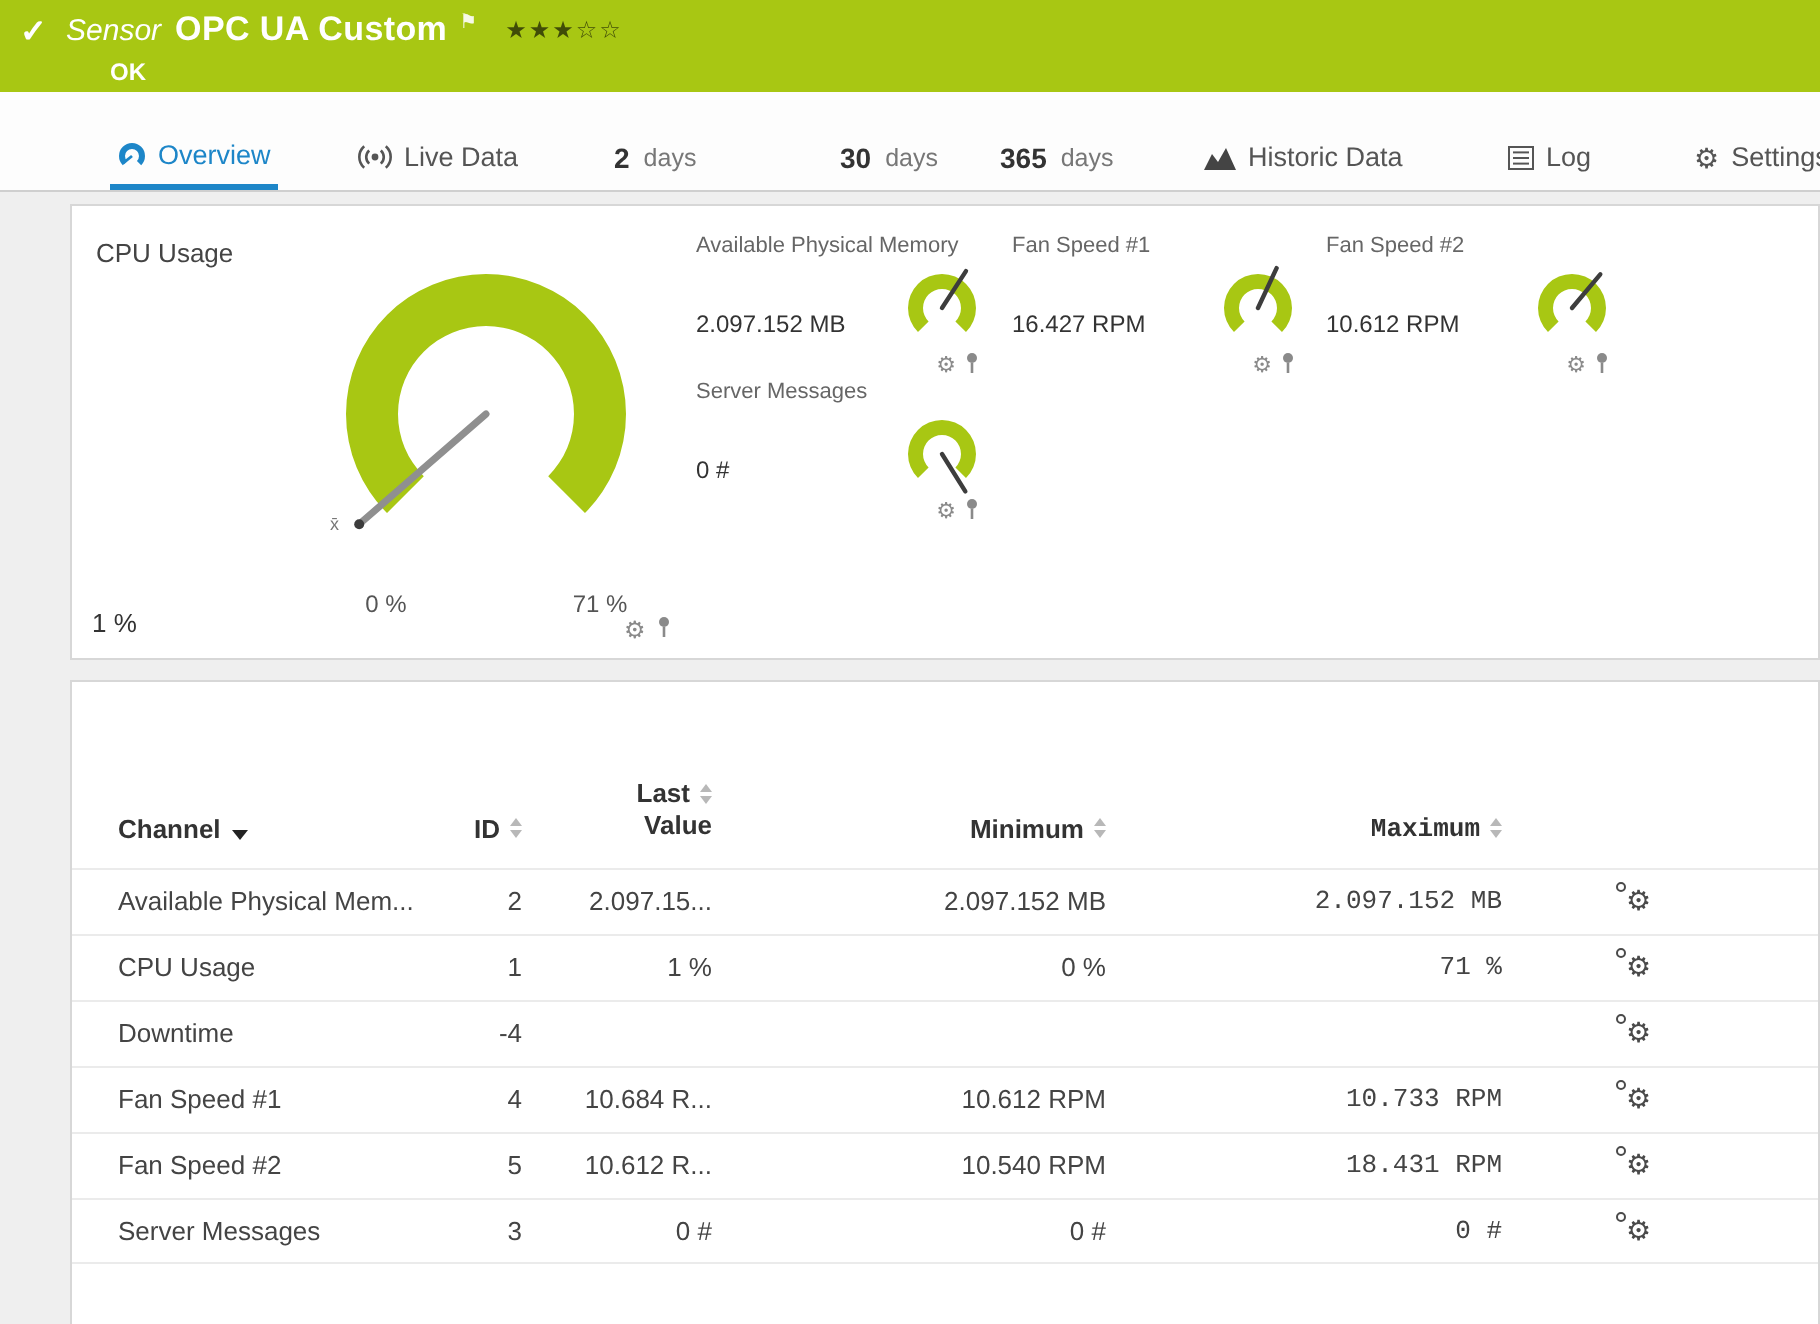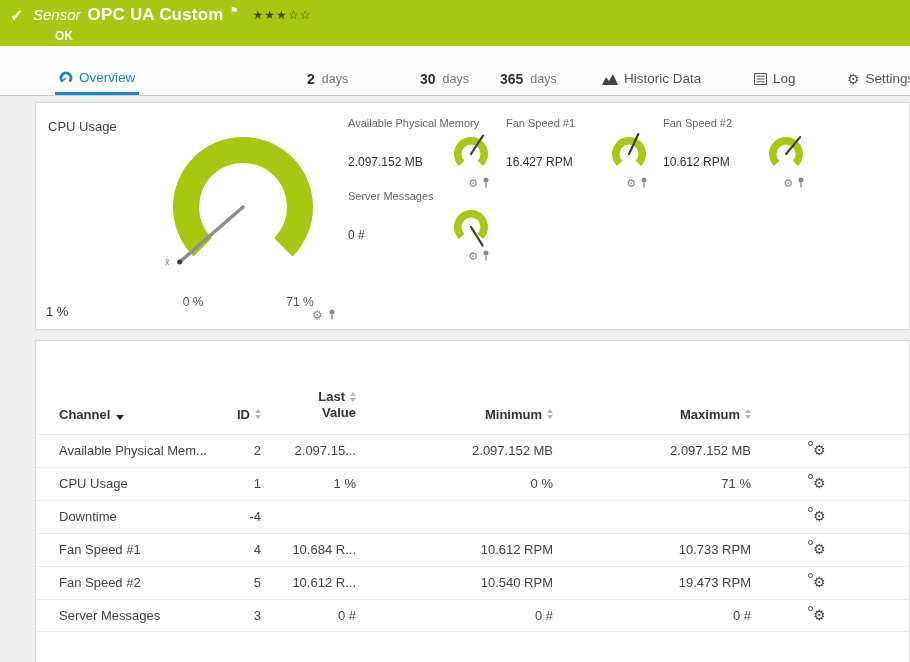--- a/index.html
+++ b/index.html
@@ -90,21 +90,21 @@
   }
   .trow {
     display: flex; align-items: center; height: 33px;
     border-top: 1px solid #ebebeb; font-size: 13px; color: #444;
   }
   .trow:last-child { border-bottom: 1px solid #ebebeb; }
   .c-channel { width: 185px; padding-left: 23px; text-align: left; white-space: nowrap; overflow: hidden; }
   .c-id { width: 40px; text-align: right; display: flex; justify-content: flex-end; align-items: center; }
   .c-last { width: 95px; text-align: right; display: flex; justify-content: flex-end; align-items: flex-end; }
   .c-min { width: 197px; text-align: right; display: flex; justify-content: flex-end; align-items: center; padding-left: 17px; }
-  .c-max { width: 198px; text-align: left; display: flex; justify-content: flex-end; align-items: center; }
+  .c-max { width: 198px; text-align: left; display: flex; justify-content: flex-end; align-items: center; font-family: Liberation Mono, monospace; }
   .c-gear { flex: 1; display: flex; align-items: center; padding-left: 62px; }
   .thead .c-channel { cursor: pointer; }
   .thead .hcell { cursor: pointer; }
   .caret-down {
     display: inline-block; width: 0; height: 0; margin-left: 6px; position: relative; top: 1px;
     border-left: 4px solid transparent; border-right: 4px solid transparent; border-top: 5px solid #222;
   }
   .sort { display: inline-flex; flex-direction: column; margin-left: 5px; gap: 2px; }
   .sort i { display: block; width: 0; height: 0; border-left: 3.5px solid transparent; border-right: 3.5px solid transparent; }
   .sort .up { border-bottom: 4px solid #b8b8b8; }
@@ -137,20 +137,32 @@
 
   <div class="tabbar">
     <div class="tab active t-overview">
       <span>
         <svg width="14" height="13" viewBox="0 0 14 13">
             <path d="M3.46,10.54 A5,5 0 1 1 10.54,10.54" fill="none" stroke="currentColor" stroke-width="3"></path>
             <line x1="7" y1="7" x2="2.6" y2="10.6" stroke="currentColor" stroke-width="1.4"></line>
           </svg>
       </span>
       <span>Overview</span>
+    </div>
+    <div class="tab t-live">
+      <span>
+        <svg width="17" height="13" viewBox="0 0 17 13">
+          <circle cx="8.5" cy="6.5" r="1.7" fill="#555"></circle>
+          <path d="M5.6,3.2 A4.4,4.4 0 0 0 5.6,9.8" fill="none" stroke="#555" stroke-width="1.3"></path>
+          <path d="M3.1,1.1 A7.2,7.2 0 0 0 3.1,11.9" fill="none" stroke="#555" stroke-width="1.3"></path>
+          <path d="M11.4,3.2 A4.4,4.4 0 0 1 11.4,9.8" fill="none" stroke="#555" stroke-width="1.3"></path>
+          <path d="M13.9,1.1 A7.2,7.2 0 0 1 13.9,11.9" fill="none" stroke="#555" stroke-width="1.3"></path>
+        </svg>
+      </span>
+      <span>Live Data</span>
     </div>
     <div class="tab t-d2">
       <span class="num">2</span>
       <span class="unit">days</span>
     </div>
     <div class="tab t-d30">
       <span class="num">30</span>
       <span class="unit">days</span>
     </div>
     <div class="tab t-d365">
@@ -387,21 +399,21 @@
       <div class="c-gear">
           <span class="row-gear"><span class="gear-glyph">⚙</span><span class="gear-dot"></span></span>
         </div>
     </div>
 
     <div class="trow">
       <div class="c-channel">Fan Speed #2</div>
       <div class="c-id">5</div>
       <div class="c-last">10.612 R...</div>
       <div class="c-min">10.540 RPM</div>
-      <div class="c-max">19.473 RPM</div>
+      <div class="c-max">18.431 RPM</div>
       <div class="c-gear">
           <span class="row-gear"><span class="gear-glyph">⚙</span><span class="gear-dot"></span></span>
         </div>
     </div>
 
     <div class="trow">
       <div class="c-channel">Server Messages</div>
       <div class="c-id">3</div>
       <div class="c-last">0 #</div>
       <div class="c-min">0 #</div>

